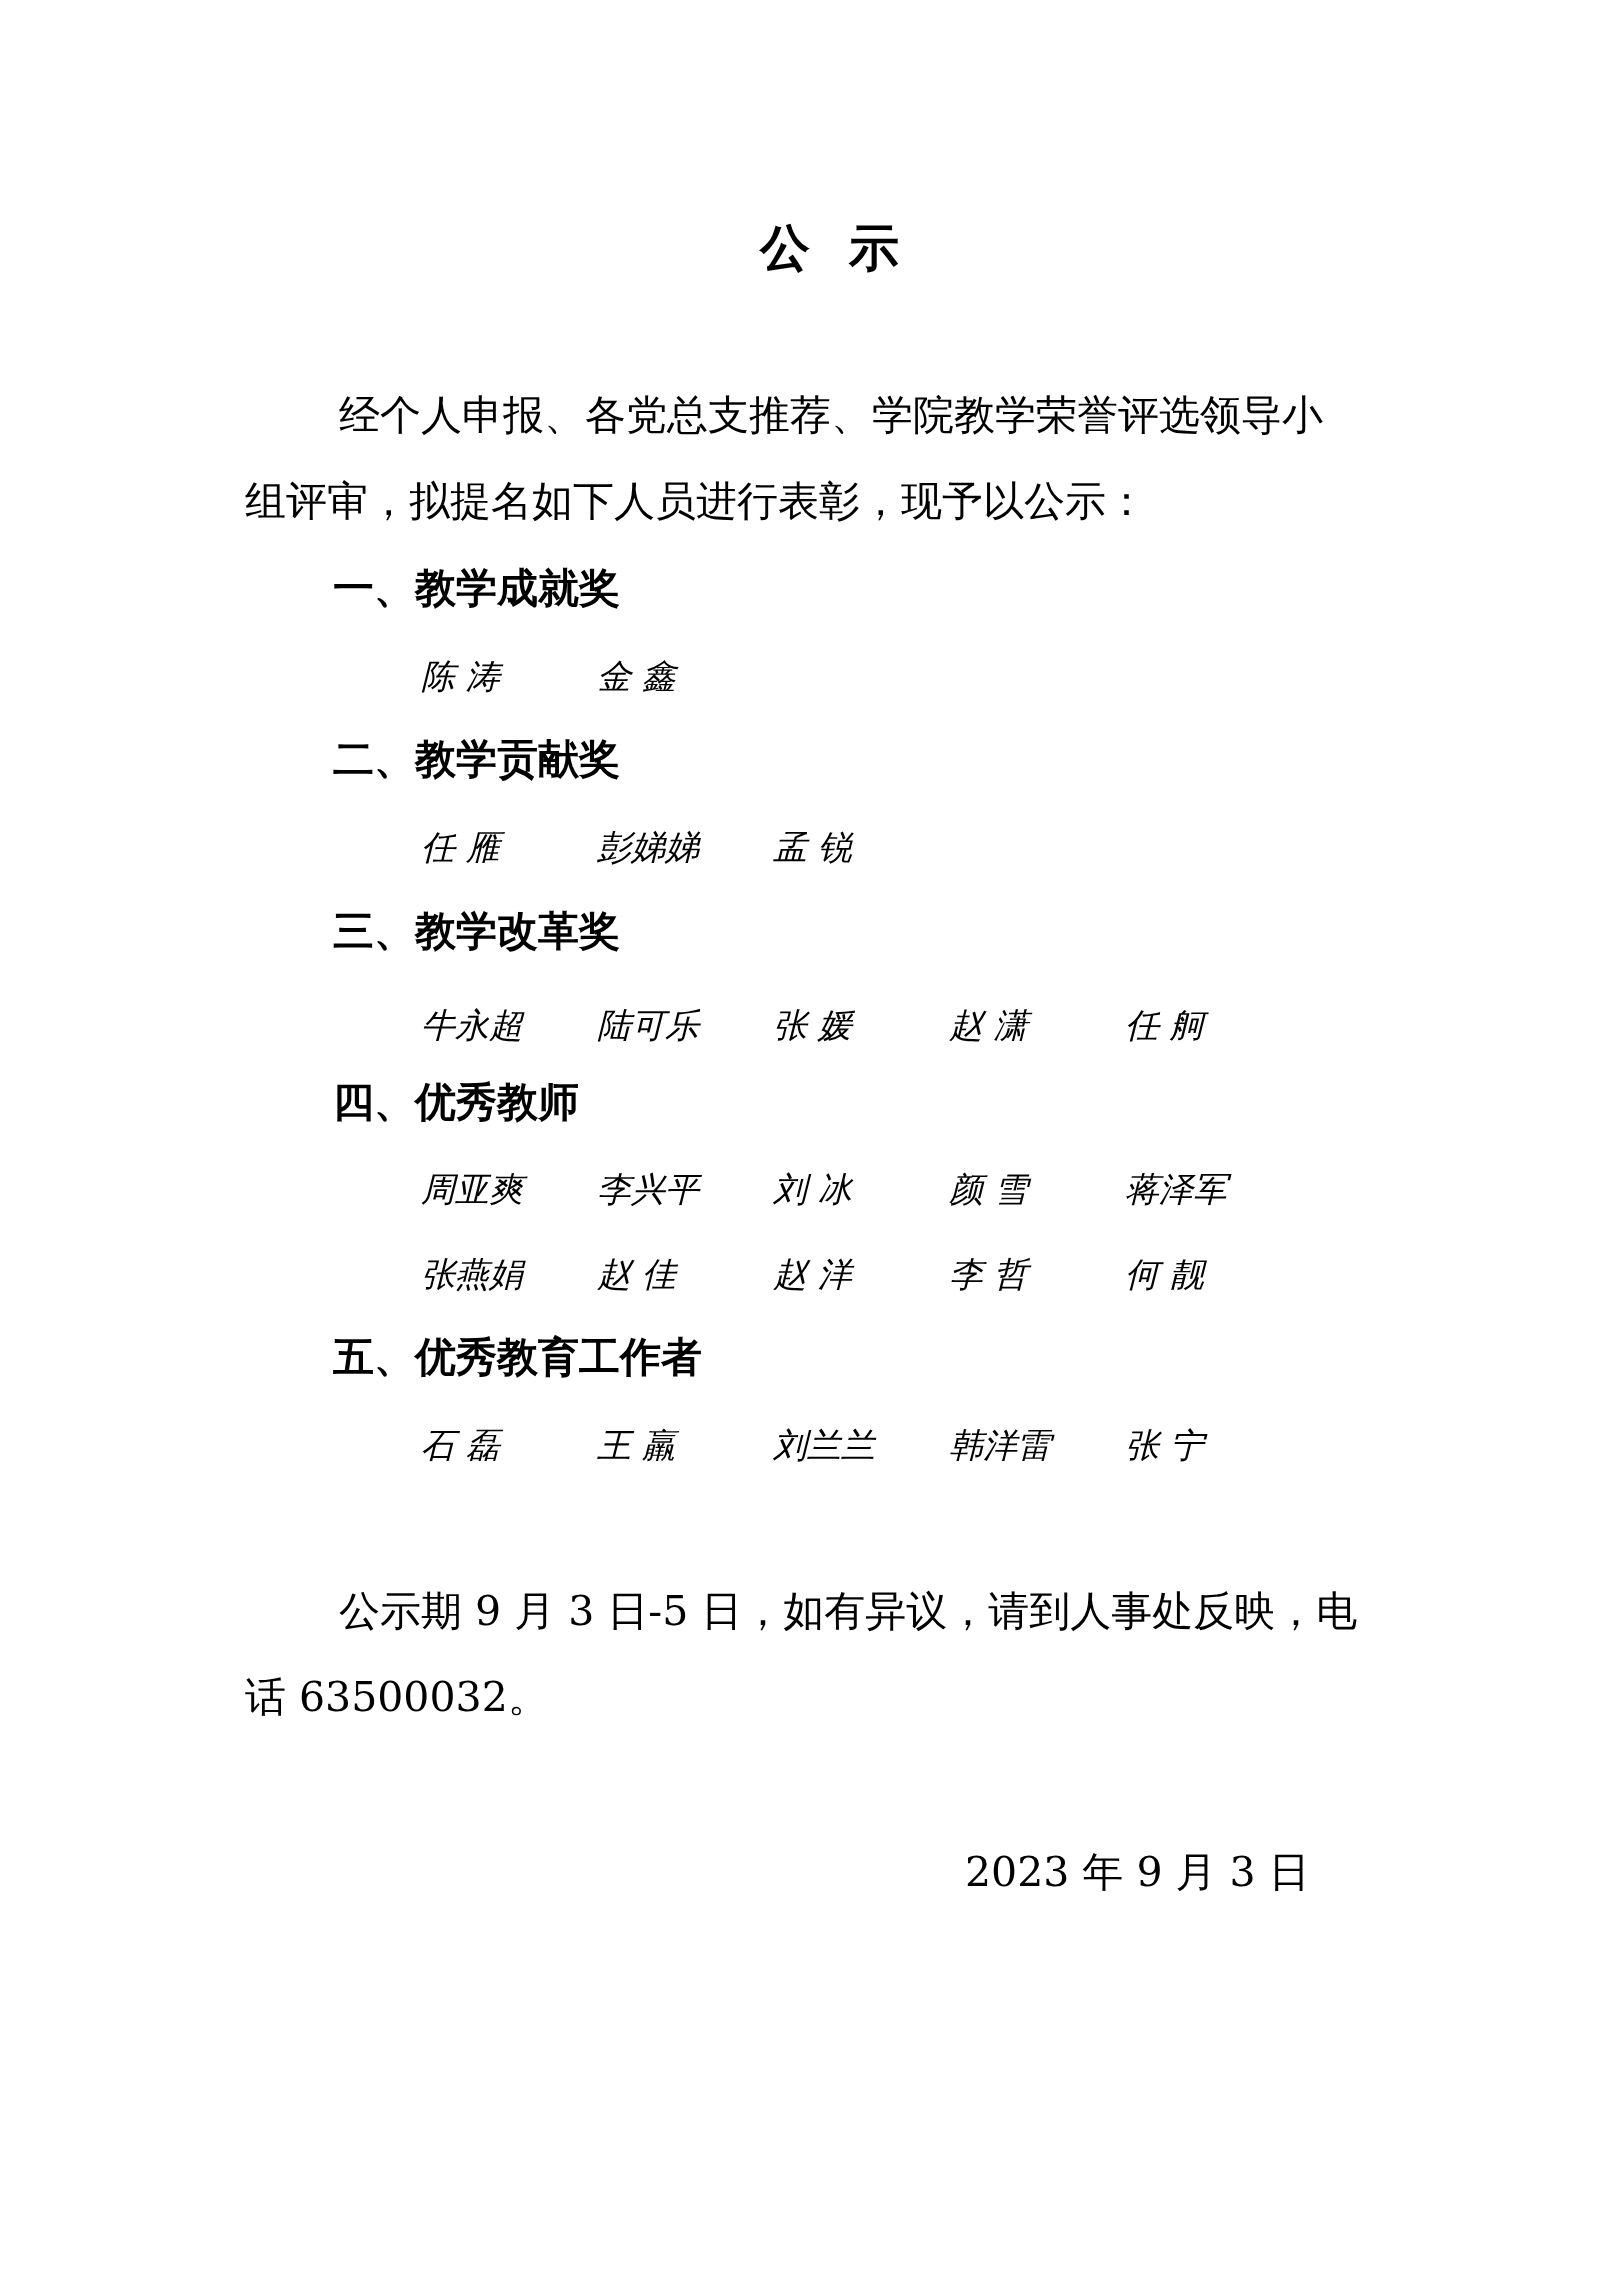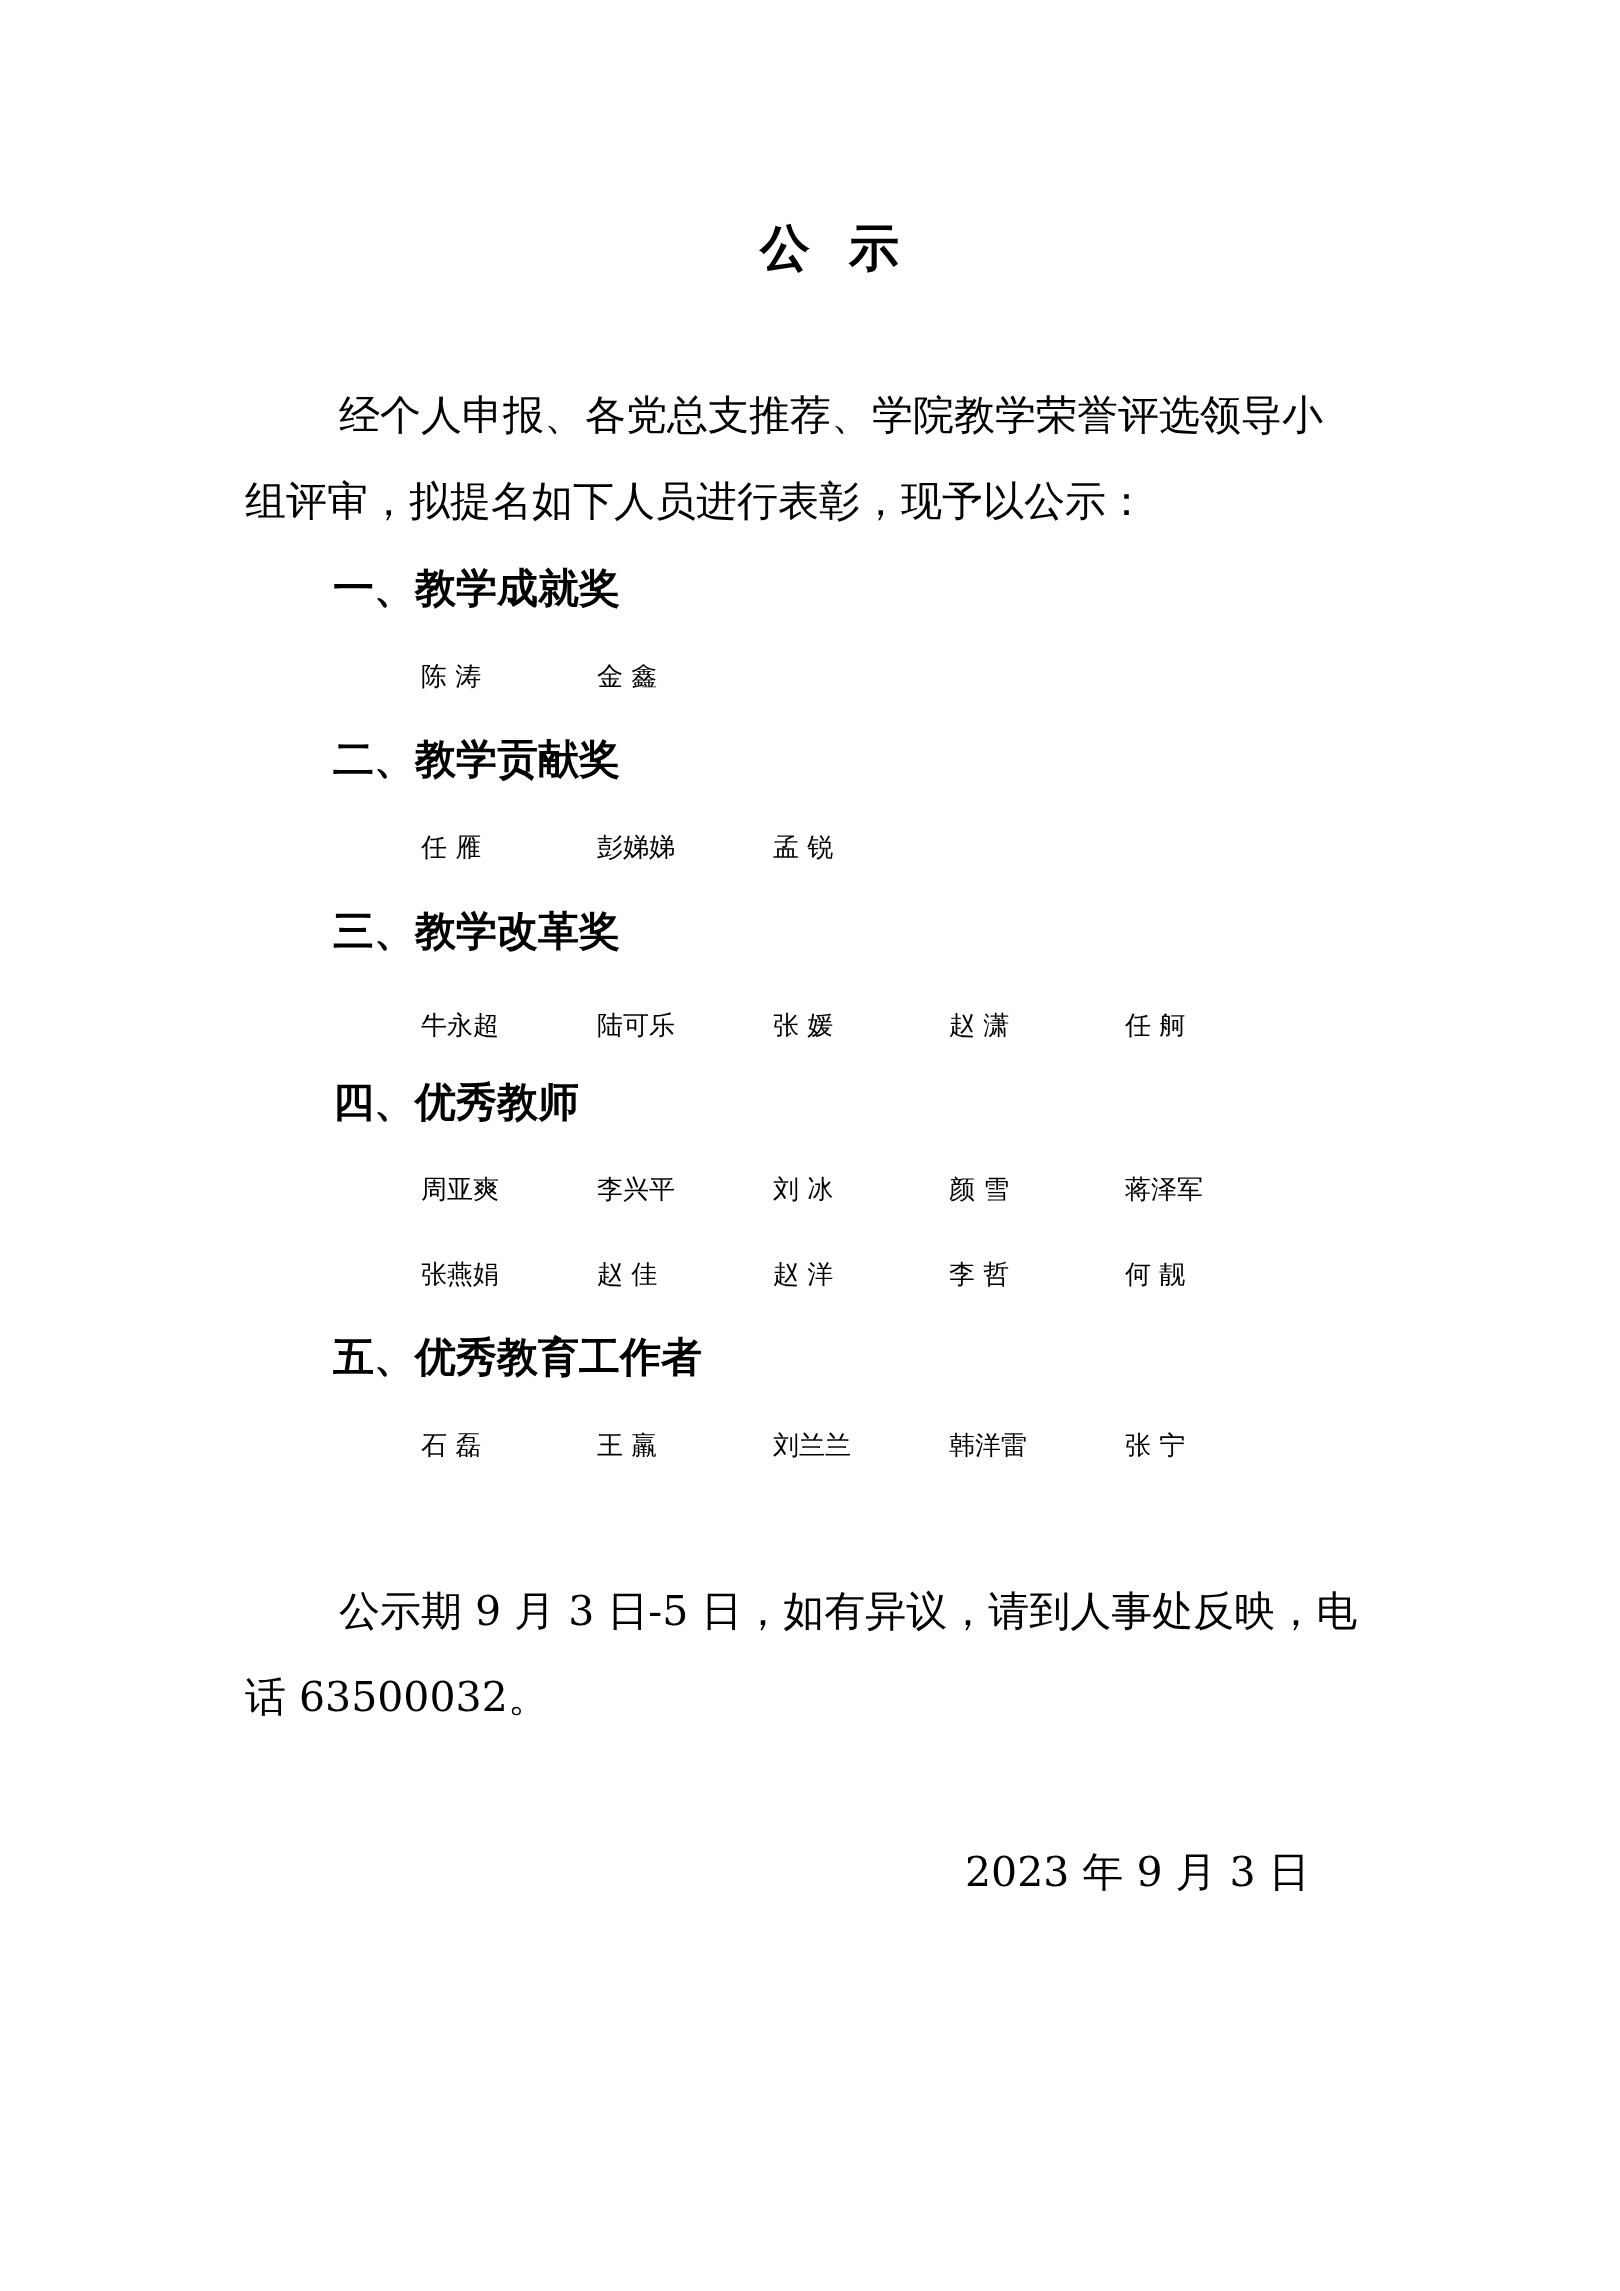--- a/index.html
+++ b/index.html
@@ -6,22 +6,22 @@
   body { width: 1620px; height: 2292px; position: relative; overflow: hidden;
          font-family: "DejaVu Serif", "Liberation Serif", serif; color: #000; }
   .page { position: absolute; left: 0; top: 0; width: 1620px; height: 2292px; }
   .title { position: absolute; left: 0; width: 1620px; top: 214px; text-align: center;
            font-family: "DejaVu Sans", "Liberation Sans", sans-serif; font-weight: bold;
            font-size: 50px; letter-spacing: 39px; line-height: 69px; padding-left: 39px; }
   .para { position: absolute; left: 245px; width: 1147px; font-size: 41px; line-height: 86px; }
   .para .indent { padding-left: 94px; }
   .heading { position: absolute; left: 333px; font-family: "DejaVu Sans", "Liberation Sans", sans-serif;
              font-weight: bold; font-size: 41px; line-height: 59px; }
-  .names { position: absolute; left: 421px; font-size: 26px; line-height: 59px; white-space: pre;
-           display: flex; }
+  .names { position: absolute; left: 421px; font-size: 34px; line-height: 59px; white-space: pre;
+           display: flex; font-style: italic; }
   .name { display: inline-block; margin-right: 49px; letter-spacing: 0; }
   .date { position: absolute; left: 965px; top: 1843px; font-size: 41px; line-height: 59px; text-align: center; }
 </style>
 </head>
 <body>
 
 <div class="page">
 
   <div class="title">公示</div>
 

